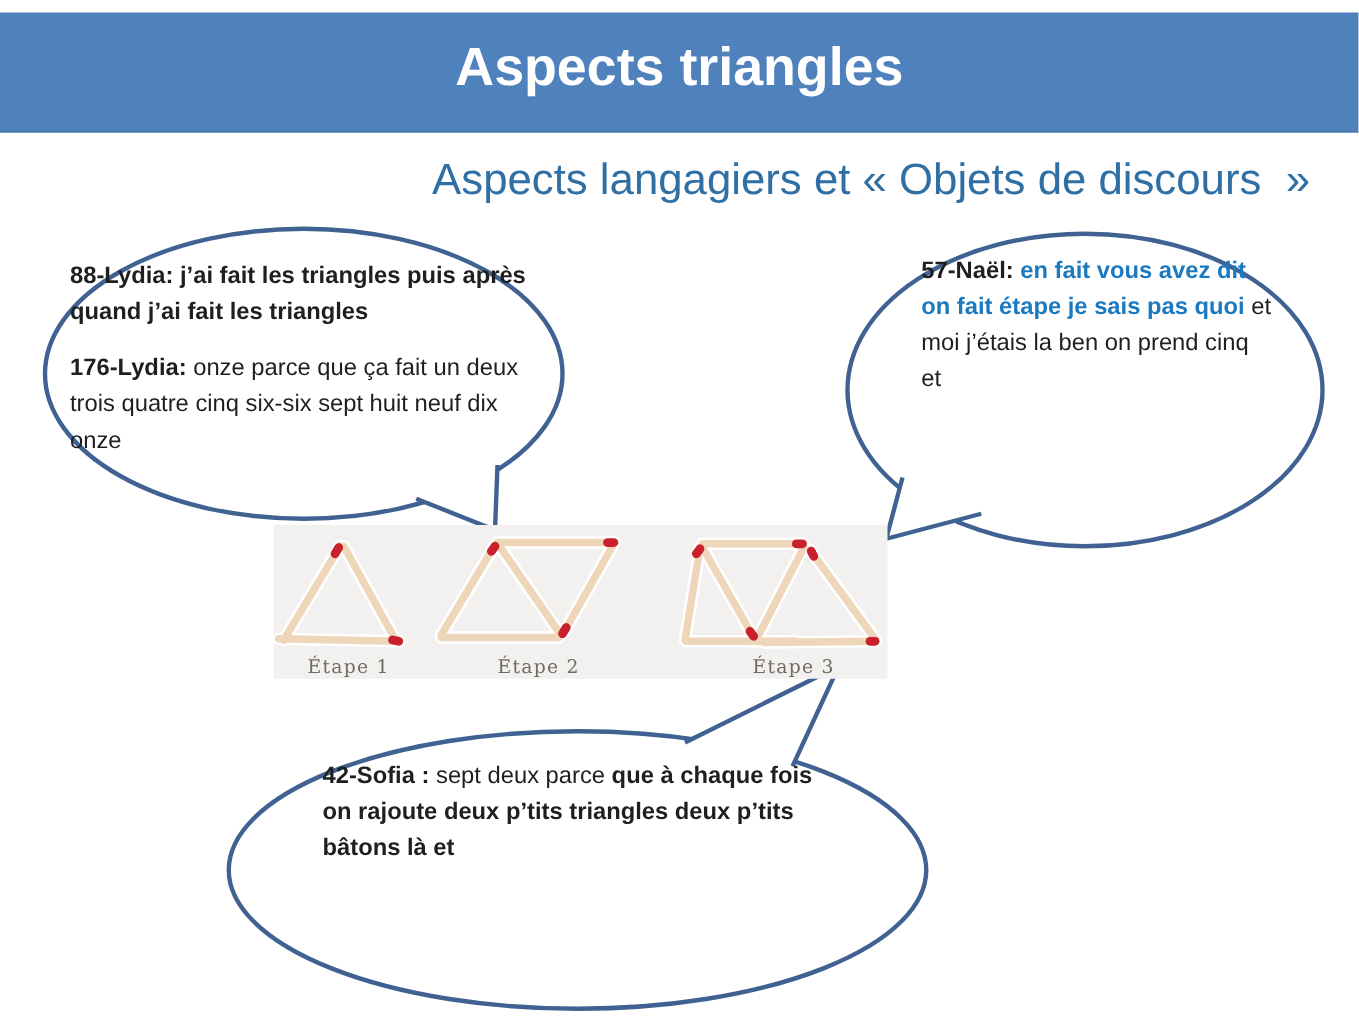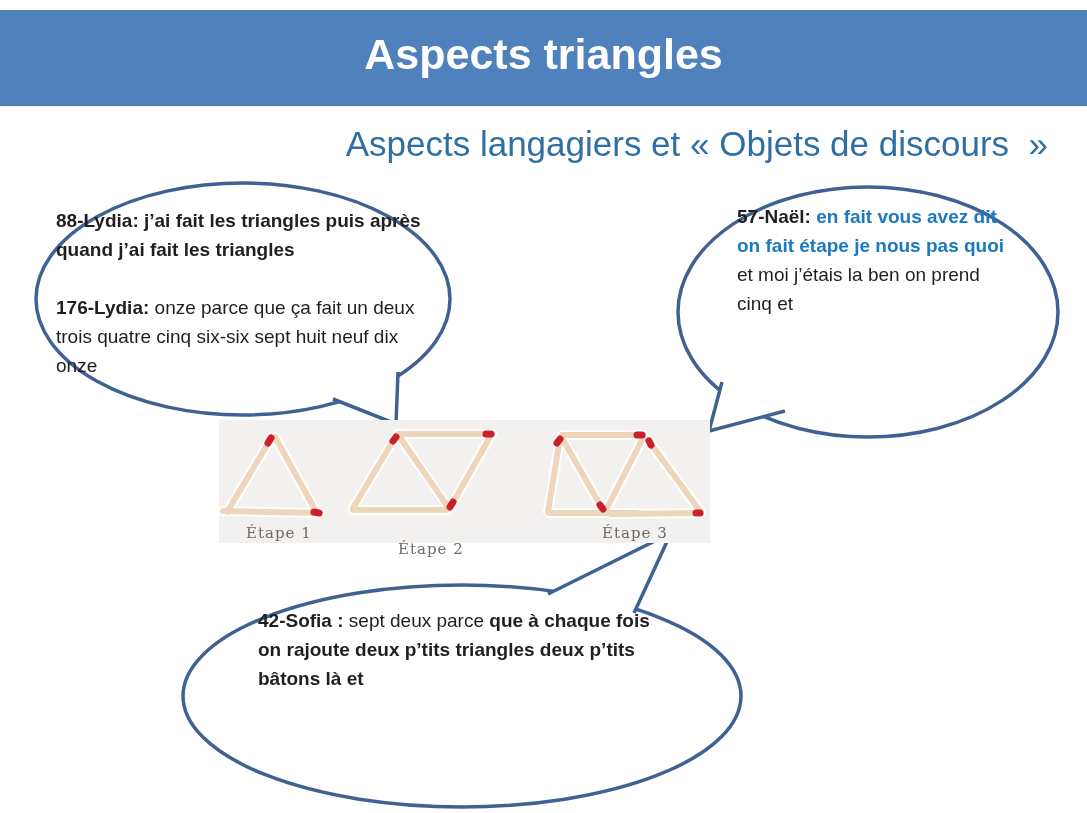--- a/index.html
+++ b/index.html
@@ -25,29 +25,29 @@
   .figure{
     position:absolute;left:219px;top:420px;width:491px;height:123px;
     background:#f2f1ef;
   }
   .figure svg{position:absolute;left:0;top:0;}
   .etape-label{
     position:absolute;top:104px;
     color:#6f6a63;font-size:15px;font-family:"DejaVu Serif","Liberation Serif",serif;
     letter-spacing:1px;
   }
-  .etape-1{left:27px;} .etape-2{left:179px;margin-top:16px;} .etape-3{left:383px;}
+  .etape-1{left:27px;} .etape-2{left:179px;} .etape-3{left:383px;}
   
   .callouts{position:absolute;left:0;top:0;width:1087px;height:813px;}
   
   .bubble-text{
     position:absolute;color:#1f1f1f;font-size:19px;line-height:29px;
   }
   .bubble-text p{margin:0;}
-  .bubble-text p.gap{margin-bottom:29px;}
+  .bubble-text p.gap{margin-bottom:16px;}
   .b{font-weight:bold;}
   .blue{font-weight:bold;color:#1b79c0;}
   .t-lydia{left:56px;top:206px;width:378px;}
   .t-nael{left:737px;top:202px;width:280px;}
   .t-sofia{left:258px;top:606px;width:400px;}
 </style>
 </head>
 <body>
 
 <div class="slide">
@@ -131,21 +131,21 @@
 
   <div class="bubble-text t-lydia">
     <p class="gap"><span class="b">88-Lydia: j’ai fait les triangles puis après quand j’ai fait les triangles</span></p>
     <p>
       <span class="b">176-Lydia:</span><span> onze parce que ça fait un deux trois quatre cinq six-six sept huit neuf dix onze</span>
     </p>
   </div>
 
   <div class="bubble-text t-nael">
     <p>
-      <span class="b">57-Naël:</span><span class="blue"> en fait vous avez dit on fait étape je nous pas quoi</span><span> et moi j’étais la ben on prend cinq et</span>
+      <span class="b">57-Naël:</span><span class="blue"> en fait vous avez dit on fait étape je sais pas quoi</span><span> et moi j’étais la ben on prend cinq et</span>
     </p>
   </div>
 
   <div class="bubble-text t-sofia">
     <p>
       <span class="b">42-Sofia :</span><span> sept deux parce </span><span class="b">que à chaque fois on rajoute deux p’tits triangles deux p’tits bâtons là et</span>
     </p>
   </div>
 
 </div>

